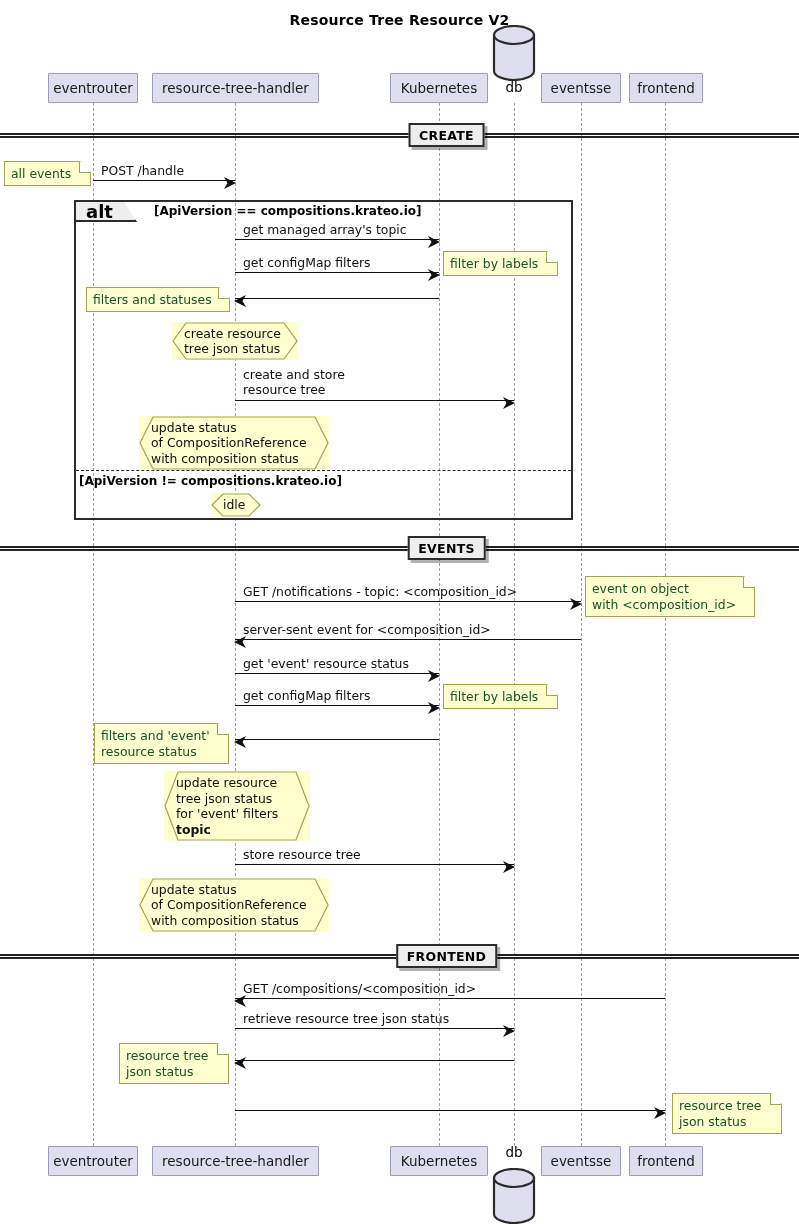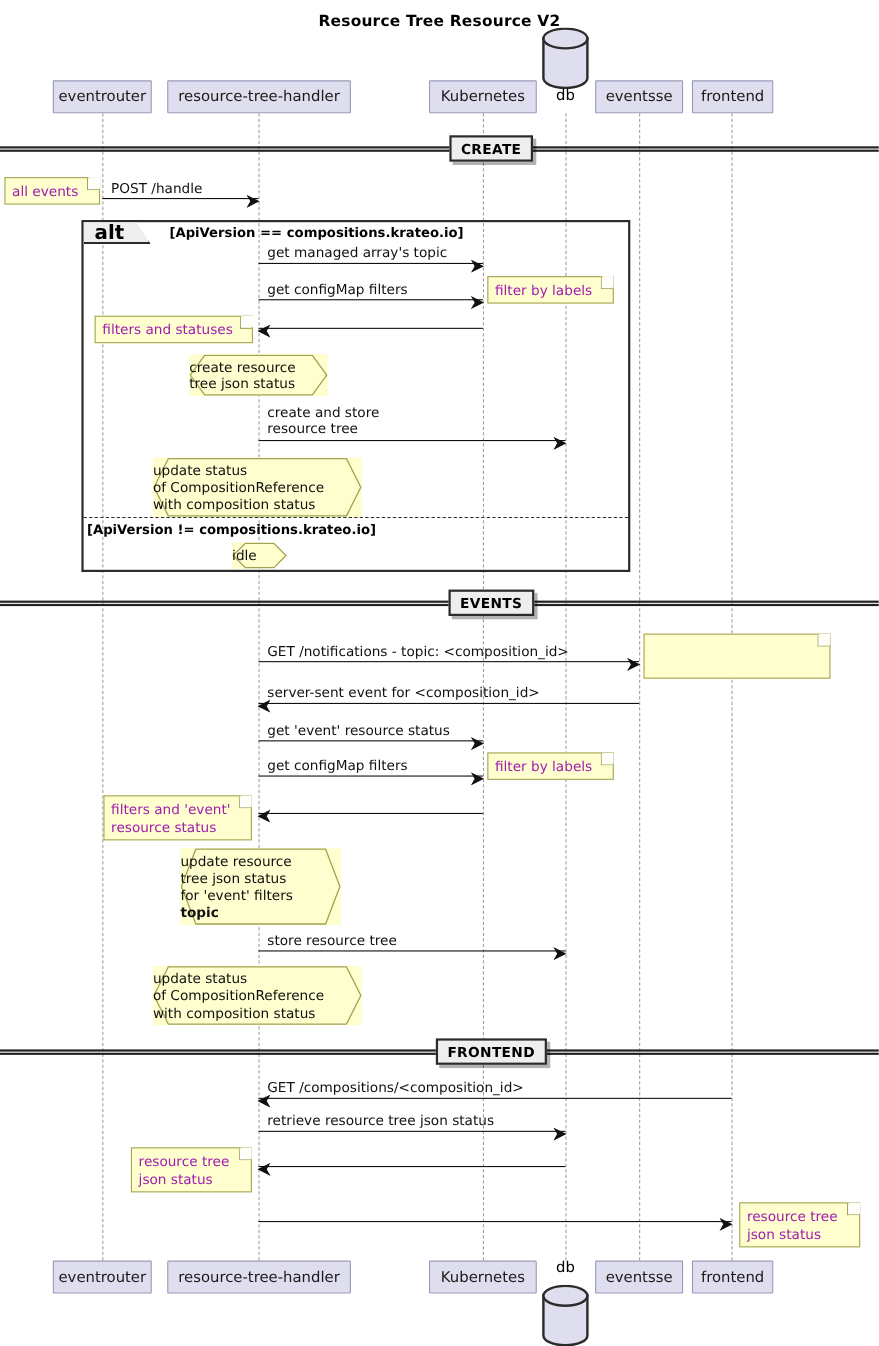--- a/index.html
+++ b/index.html
@@ -132,21 +132,21 @@
   }
 
   
   .note{
     position:absolute;
     background:#FEFECE;
     border:1px solid #A3A354;
     box-sizing:border-box;
     font-size:12.4px;
     line-height:15.5px;
-    color:#a21caf;
+    color:#14532d;
     padding:4px 6px 4px 6px;
     white-space:pre;
   }
   .note .fold{
     position:absolute;
     top:-1px; right:-1px;
     width:11px;height:11px;
     background:#FFFFFF;
     border-left:1px solid #A3A354;
     border-bottom:1px solid #A3A354;
@@ -165,21 +165,21 @@
   .hexnote{
     position:absolute;
     background:#FEFECE;
     font-size:12.4px;
     line-height:15.5px;
     color:#101010;
     white-space:pre;
     box-sizing:border-box;
     display:flex;
     align-items:center;
-    padding:4px 0;
+    padding:4px 12px;
   }
   .hexnote .hexsvg{position:absolute;left:0;top:0;}
   .hexnote .hextext{position:relative;z-index:2;}
   .b{font-weight:bold;}
 </style>
 </head>
 <body>
 
 <div id="canvas">
 
@@ -329,21 +329,22 @@
         </svg></div>
       <div class="msg-line" style="left: 235px; width: 430px; top: 1110px;"></div>
       <div class="arrow-head" style="top: 1104px; left: 654px;"><svg width="12" height="12">
           <path d="M0,0 L12,6 L0,12 L3.5,6 Z" fill="#111"></path>
         </svg></div>
     </div>
   <div id="layer-notes">
       <div class="note" style="left: 4px; top: 161px; width: 87px; height: 25px;"><span>all events</span><span class="fold2"></span><span class="fold"></span></div>
       <div class="note" style="left: 443px; top: 251px; width: 115px; height: 25px;"><span>filter by labels</span><span class="fold2"></span><span class="fold"></span></div>
       <div class="note" style="left: 86px; top: 287px; width: 144px; height: 25px;"><span>filters and statuses</span><span class="fold2"></span><span class="fold"></span></div>
-      <div class="note" style="left: 585px; top: 576px; width: 170px; height: 41px;"><span class="fold2"></span><span class="fold"></span></div>
+      <div class="note" style="left: 585px; top: 576px; width: 170px; height: 41px;"><span>event on object
+with &lt;composition_id&gt;</span><span class="fold2"></span><span class="fold"></span></div>
       <div class="note" style="left: 443px; top: 684px; width: 115px; height: 25px;"><span>filter by labels</span><span class="fold2"></span><span class="fold"></span></div>
       <div class="note" style="left: 94px; top: 723px; width: 135px; height: 41px;"><span>filters and 'event'
 resource status</span><span class="fold2"></span><span class="fold"></span></div>
       <div class="note" style="left: 119px; top: 1043px; width: 110px; height: 41px;"><span>resource tree
 json status</span><span class="fold2"></span><span class="fold"></span></div>
       <div class="note" style="left: 672px; top: 1093px; width: 110px; height: 41px;"><span>resource tree
 json status</span><span class="fold2"></span><span class="fold"></span></div>
     </div>
   <div id="layer-hexnotes">
       <div class="hexnote" style="left: 172px; top: 322px; width: 126px; height: 38px;"><svg class="hexsvg" width="126" height="38" viewBox="0 0 126 38">

